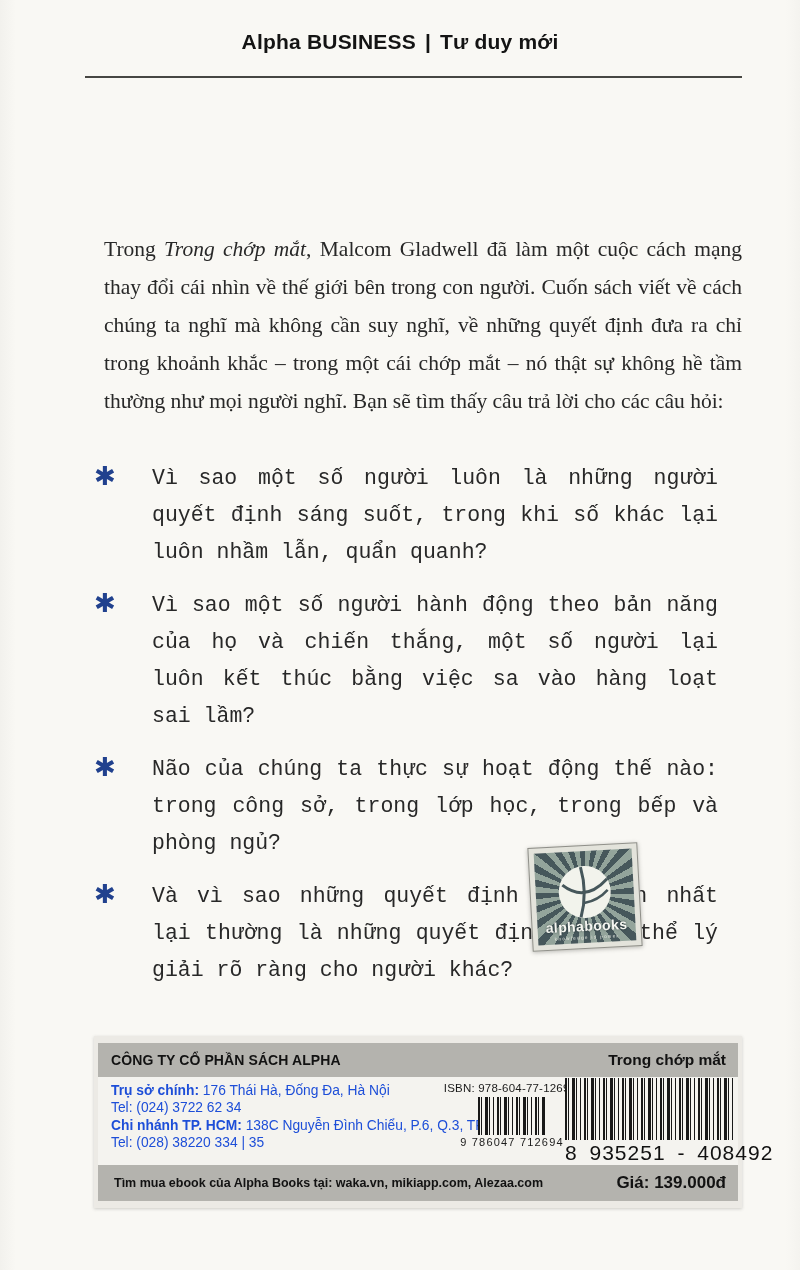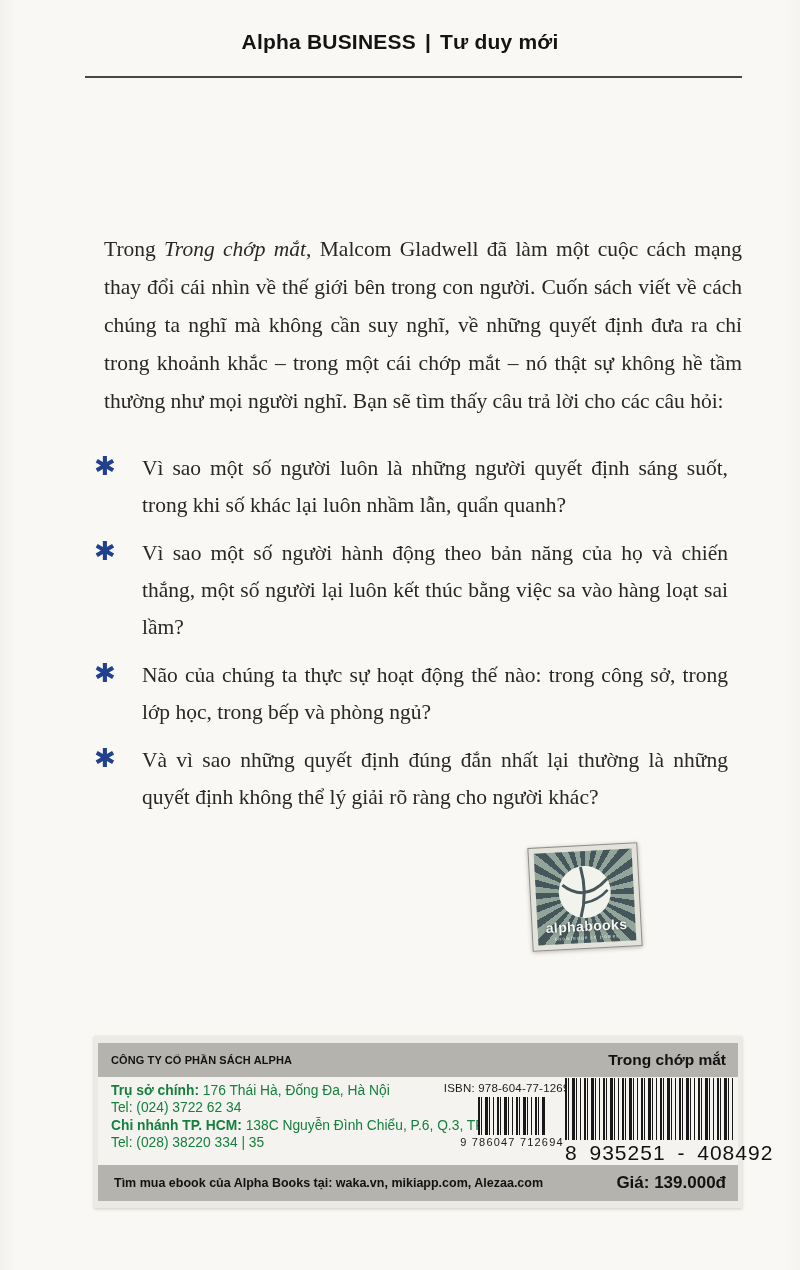--- a/index.html
+++ b/index.html
@@ -20,21 +20,21 @@
   .desc { position:absolute; top:222px; left:96px; width:638px; margin:8px;
     font-family:"Liberation Serif", serif; font-size:21.5px; line-height:38px;
     text-align:justify; color:#282828; }
   .desc em { font-style:italic; }
 
   
   .q-list { position:absolute; top:444px; left:96px; width:638px; }
   .q-item { position:relative; padding-left:40px; margin-bottom:11px; }
   .ast { position:absolute; left:-2px; top:1px; font-family:"DejaVu Sans", sans-serif;
     font-size:26px; font-weight:bold; color:#21418e; line-height:30px; }
-  .q-text { margin:6px; font-family:Liberation Serif, serif; font-size:21.5px;
+  .q-text { margin:16px; font-family:Liberation Mono, monospace; font-size:21.5px;
     line-height:37px; text-align:justify; color:#282828; }
 
   
   .logo { position:absolute; left:530px; top:845px; width:110px; height:104px;
     background:#e3e3db; border:1px solid #8f8f89; padding:5px;
     transform:rotate(-3deg); box-shadow:0 1px 4px rgba(60,60,55,0.35); box-sizing:border-box; }
   .logo-rays { position:relative; width:100%; height:100%;
     background:repeating-conic-gradient(from -4deg at 50% 46%, #46575b 0deg 7.5deg, #93a49b 7.5deg 15deg);
     overflow:hidden; }
   .logo-globe { position:absolute; left:0; top:0; width:100%; height:100%; }
@@ -44,24 +44,24 @@
   .logo-tag { position:absolute; bottom:3px; left:0; width:100%; text-align:center;
     color:#e8eae3; font-size:4.5px; letter-spacing:1.4px; text-transform:lowercase; }
 
   
   .pubbox { position:absolute; left:94px; top:1036px; width:648px;
     background:#eceae5; padding:7px 4px; box-sizing:border-box;
     box-shadow:0 1px 3px rgba(80,80,75,0.25); }
   .bar { display:flex; align-items:center; justify-content:space-between;
     background:#b4b3ae; color:#121212; padding:0 12px 0 13px; }
   .bar-top { height:34px; }
-  .bar-top .company { font-weight:bold; font-size:11px; letter-spacing:0.1px; }
+  .bar-top .company { font-weight:bold; font-size:14px; letter-spacing:0.1px; }
   .bar-top .boxtitle { font-weight:bold; font-size:15.5px; }
   .mid { position:relative; height:88px; background:#f4f3ef; }
-  .pub-lines { position:absolute; left:13px; top:5px; font-size:13.8px; line-height:17.4px; color:#15803d; }
+  .pub-lines { position:absolute; left:13px; top:5px; font-size:13.8px; line-height:17.4px; color:#1d4ed8; }
   .pub-lines b { font-weight:bold; }
   .isbn-block { position:absolute; left:338px; top:5px; width:152px; text-align:center; }
   .isbn-text { font-size:11.5px; color:#1b1b1b; letter-spacing:0.2px; }
   .bars { background-color:#f4f3ef;
     background-image:repeating-linear-gradient(90deg,#181818 0 2px,transparent 2px 3px,#181818 3px 4px,transparent 4px 7px,#181818 7px 10px,transparent 10px 11px,#181818 11px 12px,transparent 12px 15px,#181818 15px 16px,transparent 16px 19px); }
   .bars.small { width:68px; height:38px; margin:3px auto 0; }
   .isbn-num { font-size:11px; letter-spacing:1.2px; color:#1b1b1b; margin-top:1px; }
   .ean-block { position:absolute; right:3px; top:1px; width:170px; text-align:center; }
   .bars.large { width:168px; height:62px; }
   .ean-num { font-size:21px; color:#111; margin-top:1px; letter-spacing:1px; word-spacing:5px; white-space:nowrap; }

